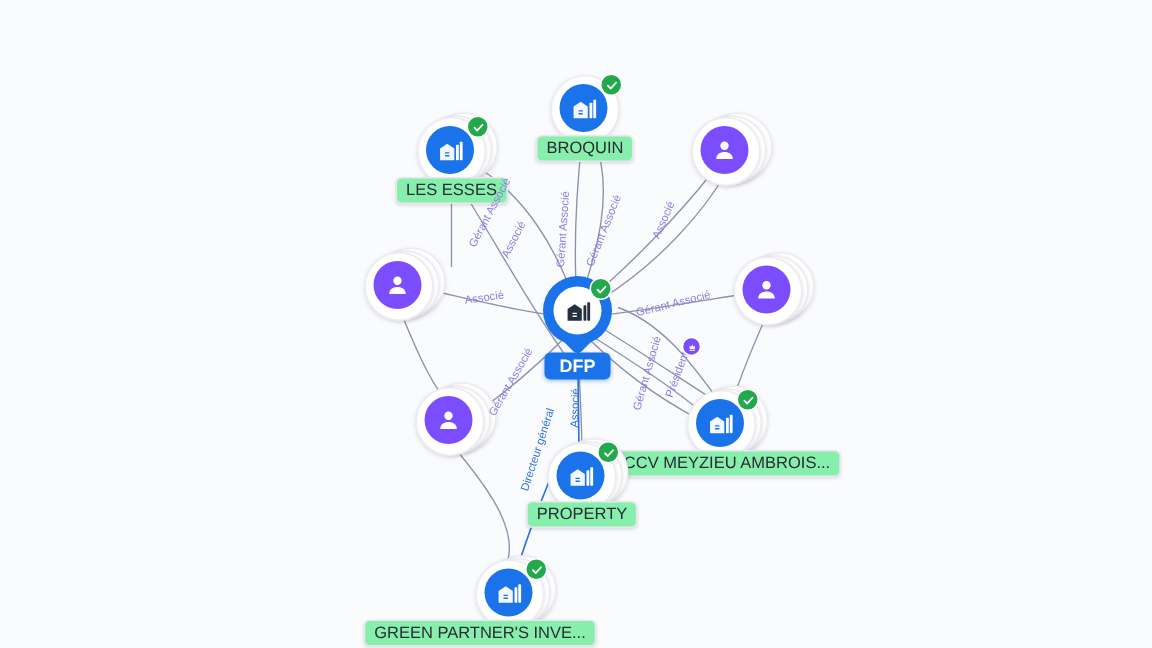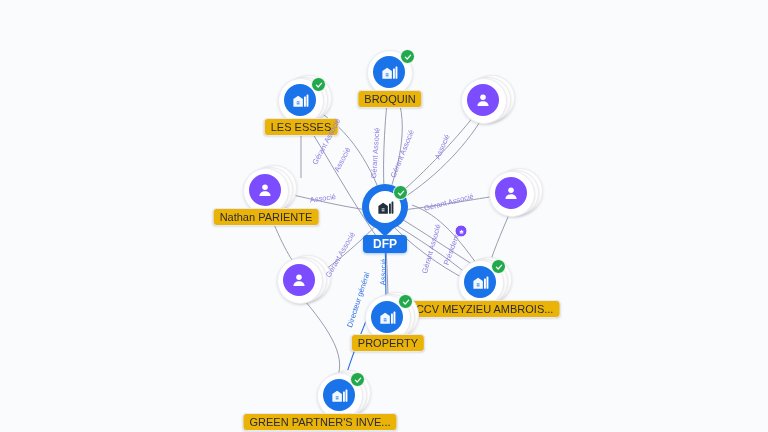--- a/index.html
+++ b/index.html
@@ -33,21 +33,21 @@
   .badge{
     position:absolute;z-index:4;right:-2px;top:-1px;
     width:13px;height:13px;border-radius:50%;background:#21a94b;
     border:1.6px solid #fff;display:flex;align-items:center;justify-content:center;
   }
   .badge svg{width:8px;height:8px;}
 
   
   .nlabel{
     position:absolute;transform:translate(-50%,0);
-    background:#eab308;border:1px solid #e8e8ee;border-radius:4px;
+    background:#86efac;border:1px solid #e8e8ee;border-radius:4px;
     padding:2px 6px;font-size:11px;color:#2b2b33;white-space:nowrap;
     box-shadow:0 1px 2px rgba(60,64,80,.14);
   }
 
   
   .pin{position:absolute;transform:translate(-50%,-50%);width:46px;height:56px;}
   .pin .halo{
     position:absolute;left:-6px;top:-4px;width:58px;height:58px;border-radius:50%;
     background:radial-gradient(circle,rgba(190,196,210,.34) 0%,rgba(190,196,210,0) 68%);
   }
@@ -186,21 +186,20 @@
         <div class="card c2"></div>
         <div class="card c1"></div>
         <div class="disc person">
           <svg viewBox="0 0 24 24" width="18" height="18" fill="#ffffff">
             <circle cx="12" cy="8.2" r="3.7"></circle>
             <path d="M4.6 20c0-4 3.4-6.3 7.4-6.3S19.4 16 19.4 20z"></path>
           </svg>
         </div>
       </div>
     </div>
-    <div class="nlabel" style="left: 266px; top: 208px;">Nathan PARIENTE</div>
     <div class="node" style="left: 512px; top: 194px;">
       <div class="stack">
         <div class="card c3"></div>
         <div class="card c2"></div>
         <div class="card c1"></div>
         <div class="disc person">
           <svg viewBox="0 0 24 24" width="18" height="18" fill="#ffffff">
             <circle cx="12" cy="8.2" r="3.7"></circle>
             <path d="M4.6 20c0-4 3.4-6.3 7.4-6.3S19.4 16 19.4 20z"></path>
           </svg>

